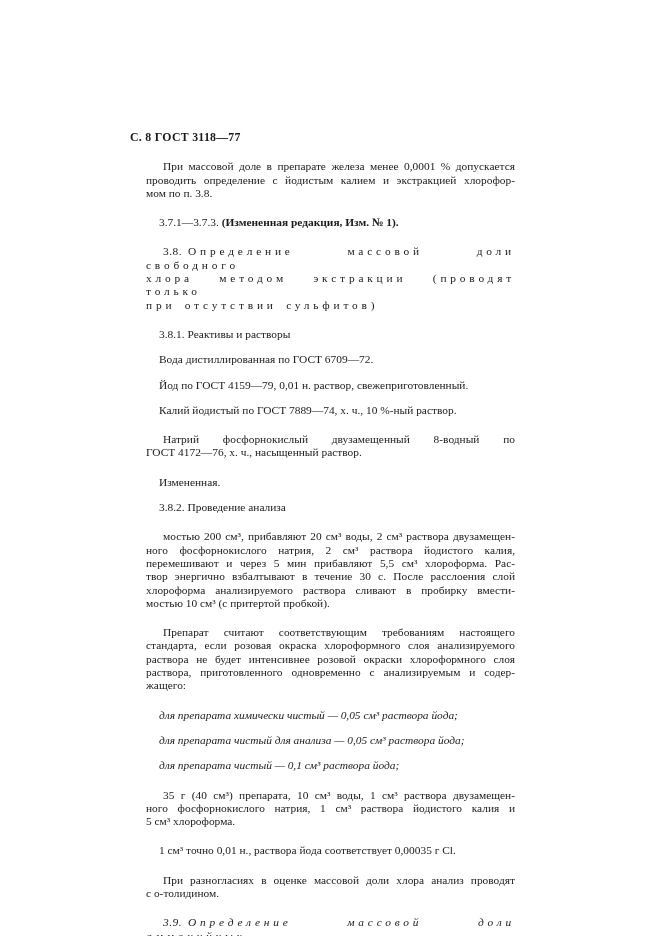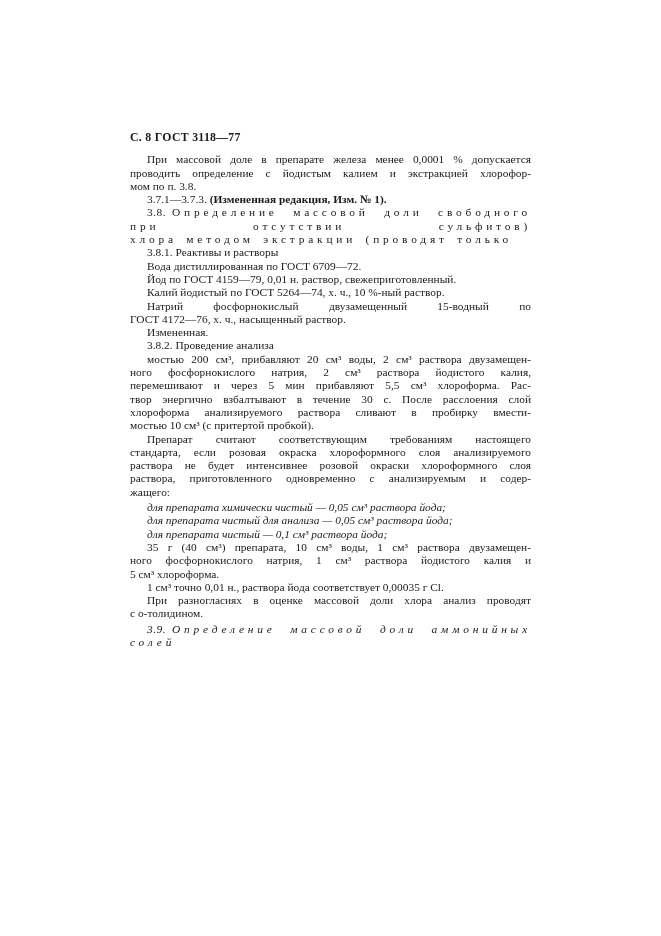--- a/index.html
+++ b/index.html
@@ -22,25 +22,25 @@
     font-size: 11.4px;
     line-height: 13.3px;
   }
   .hdr {
     font-weight: bold;
     font-size: 11.8px;
     letter-spacing: 0.3px;
     margin: 0 0 9px 0;
   }
   p.pline {
-    margin: 0;
+    margin: 12px;
     text-indent: 17px;
     text-align: left;
   }
-  .para { margin: 0; }
+  .para { margin: 16px; }
   .para .tline {
     text-align: justify;
     text-align-last: justify;
   }
   .para .tline:first-child { text-indent: 17px; }
   .para .tline:last-child { text-align-last: left; }
   .b { font-weight: bold; }
   .i { }
   .sp { letter-spacing: 3.8px; word-spacing: 2.8px; }
   .numsp { margin-right: 6px; letter-spacing: 0.5px; }
@@ -57,31 +57,31 @@
     <div class="para">
         <div class="tline">При массовой доле в препарате железа менее 0,0001 % допускается</div>
         <div class="tline">проводить определение с йодистым калием и экстракцией хлорофор-</div>
         <div class="tline">мом по п. 3.8.</div>
       </div>
 
     <p class="pline"><span>3.7.1—3.7.3. </span><span class="b">(Измененная редакция, Изм. № 1).</span></p>
 
     <div class="para">
       <div class="tline"><span class="numsp">3.8.</span><span class="sp">Определение массовой доли свободного</span></div>
+      <div class="tline sp">хлора методом экстракции (проводят только</div>
       <div class="tline sp">при отсутствии сульфитов)</div>
-      <div class="tline sp">хлора методом экстракции (проводят только</div>
     </div>
 
     <p class="pline"><span>3.8.1. </span><span class="i">Реактивы и растворы</span></p>
 
     <p class="pline">Вода дистиллированная по ГОСТ 6709—72.</p>
     <p class="pline">Йод по ГОСТ 4159—79, 0,01 н. раствор, свежеприготовленный.</p>
-    <p class="pline">Калий йодистый по ГОСТ 5264—74, х. ч., 10 %-ный раствор.</p>
+    <p class="pline">Калий йодистый по ГОСТ 7889—74, х. ч., 10 %-ный раствор.</p>
     <div class="para">
-        <div class="tline">Натрий фосфорнокислый двузамещенный 15-водный по</div>
+        <div class="tline">Натрий фосфорнокислый двузамещенный 8-водный по</div>
         <div class="tline">ГОСТ 4172—76, х. ч., насыщенный раствор.</div>
       </div>
     <p class="pline">Измененная.</p>
 
     <p class="pline"><span>3.8.2. </span><span class="i">Проведение анализа</span></p>
 
     <div class="para">
         <div class="tline">мостью 200 см³, прибавляют 20 см³ воды, 2 см³ раствора двузамещен-</div>
         <div class="tline">ного фосфорнокислого натрия, 2 см³ раствора йодистого калия,</div>
         <div class="tline">перемешивают и через 5 мин прибавляют 5,5 см³ хлороформа. Рас-</div>

